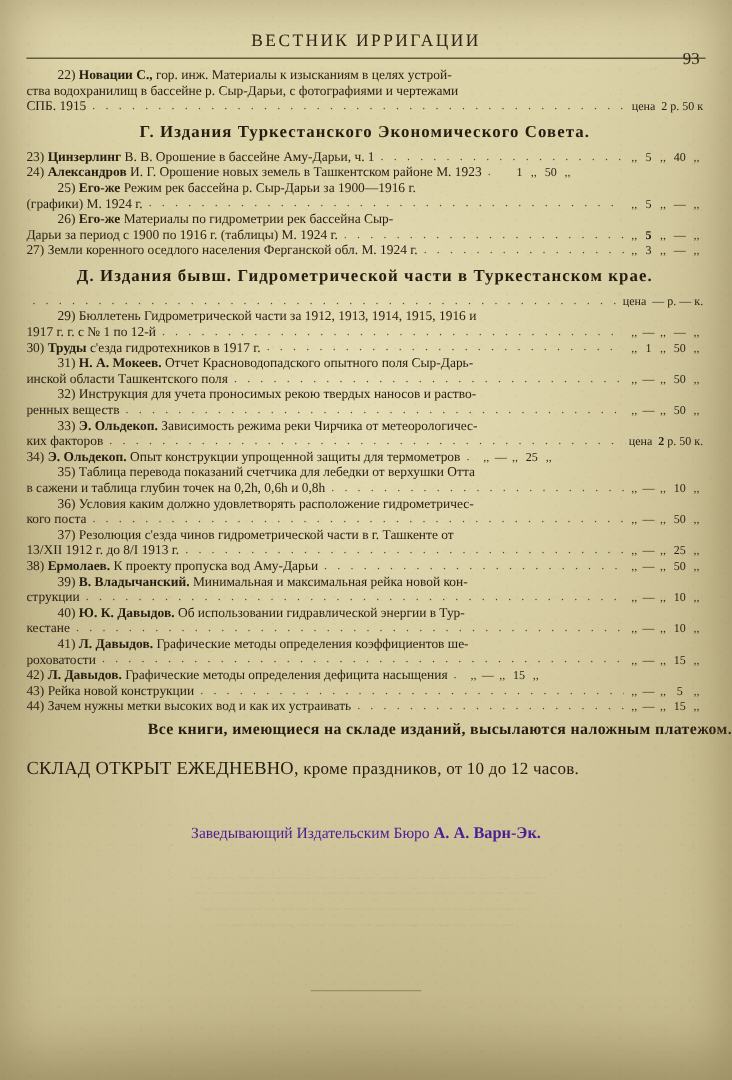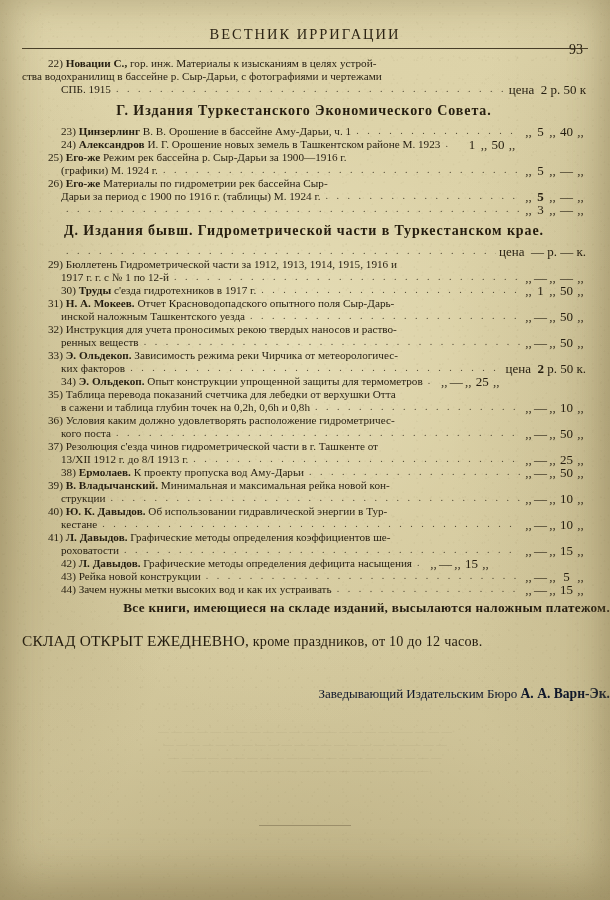--- a/index.html
+++ b/index.html
@@ -106,39 +106,38 @@
     text-indent: 0;
   }
   .entry-text.nopad {
     padding-right: 0;
   }
   
   .leadline {
     display: flex;
     align-items: center;
     padding-right: 0;
-    margin-left: 39px;
   }
   .leadline .lead-text { white-space: nowrap; }
   .leadline .dots {
     flex: 1 1 auto;
     overflow: hidden;
     white-space: nowrap;
     letter-spacing: 3.0px;
     font-size: 10px;
     opacity: 0.80;
     margin: 0 3px 0 5px;
     transform: translateY(-1px);
   }
   .leadline .dots::after {
     content: ". . . . . . . . . . . . . . . . . . . . . . . . . . . . . . . . . . . . . . . . . . . . . . . . . . . . . . . . . . . . . . . . . . .";
   }
   .price {
     white-space: nowrap;
-    font-size: 13px;
+    font-size: 10px;
     text-align: right;
   }
   .price .cell-r { display: inline-block; width: 13px; text-align: center; }
   .price .cell-k { display: inline-block; width: 17px; text-align: center; }
   .price .q { display: inline-block; width: 11px; text-align: center; opacity: 0.9; }
 
   .bold { font-weight: bold; }
 
   
   .section-head {
@@ -167,23 +166,23 @@
     top: 632px;
     font-size: 14.2px;
     letter-spacing: 0.2px;
     color: #241c0f;
   }
   .notice2 .caps { font-size: 15.4px; }
   .signature {
     position: absolute;
     left: 0; right: 0;
     top: 686px;
-    text-align: right;
+    text-align: center;
     font-size: 13.0px;
-    color: #0f172a;
+    color: #4c1d95;
   }
   .signature .name { font-weight: bold; font-size: 13.6px; }
 
   
   .bleed {
     position: absolute;
     left: 60px;
     right: 60px;
     top: 712px;
     opacity: 0.085;
@@ -267,20 +266,21 @@
       <span class="entry-text">26) <span style="font-weight: bold;">Его-же</span> Материалы по гидрометрии рек бассейна Сыр-</span>
       <div class="leadline">
         <span class="lead-text">Дарьи за период с 1900 по 1916 г. (таблицы) М. 1924 г.</span>
         <span class="dots"></span>
         <span class="price"><span class="q">,,</span><span class="cell-r bold">5</span><span class="q">,,</span><span class="cell-k">—</span><span class="q">,,</span></span>
       </div>
     </div>
 
     <div class="entry">
       <div class="leadline">
+        <span class="lead-text">27) Земли коренного оседлого населения Ферганской обл. М. 1924 г.</span>
         <span class="dots"></span>
         <span class="price"><span class="q">,,</span><span class="cell-r">3</span><span class="q">,,</span><span class="cell-k">—</span><span class="q">,,</span></span>
       </div>
     </div>
 
     <div class="section-head">Д. Издания бывш. Гидрометрической части в Туркестанском крае.</div>
 
     <div class="entry">
       <div class="leadline">
         <span class="dots"></span>
@@ -301,21 +301,21 @@
       <div class="leadline">
         <span class="lead-text">30) <span style="font-weight: bold;">Труды</span> с'езда гидротехников в 1917 г.</span>
         <span class="dots"></span>
         <span class="price"><span class="q">,,</span><span class="cell-r">1</span><span class="q">,,</span><span class="cell-k">50</span><span class="q">,,</span></span>
       </div>
     </div>
 
     <div class="entry">
       <span class="entry-text nopad">31) <span style="font-weight: bold;">Н. А. Мокеев.</span> Отчет Красноводопадского опытного поля Сыр-Дарь-</span>
       <div class="leadline">
-        <span class="lead-text">инской наложным Ташкентского уезда</span>
+        <span class="lead-text">инской области Ташкентского поля</span>
         <span class="dots"></span>
         <span class="price"><span class="q">,,</span><span class="cell-r">—</span><span class="q">,,</span><span class="cell-k">50</span><span class="q">,,</span></span>
       </div>
     </div>
 
     <div class="entry">
       <span class="entry-text nopad">32) Инструкция для учета проносимых рекою твердых наносов и раство-</span>
       <div class="leadline">
         <span class="lead-text">ренных веществ</span>
         <span class="dots"></span>

